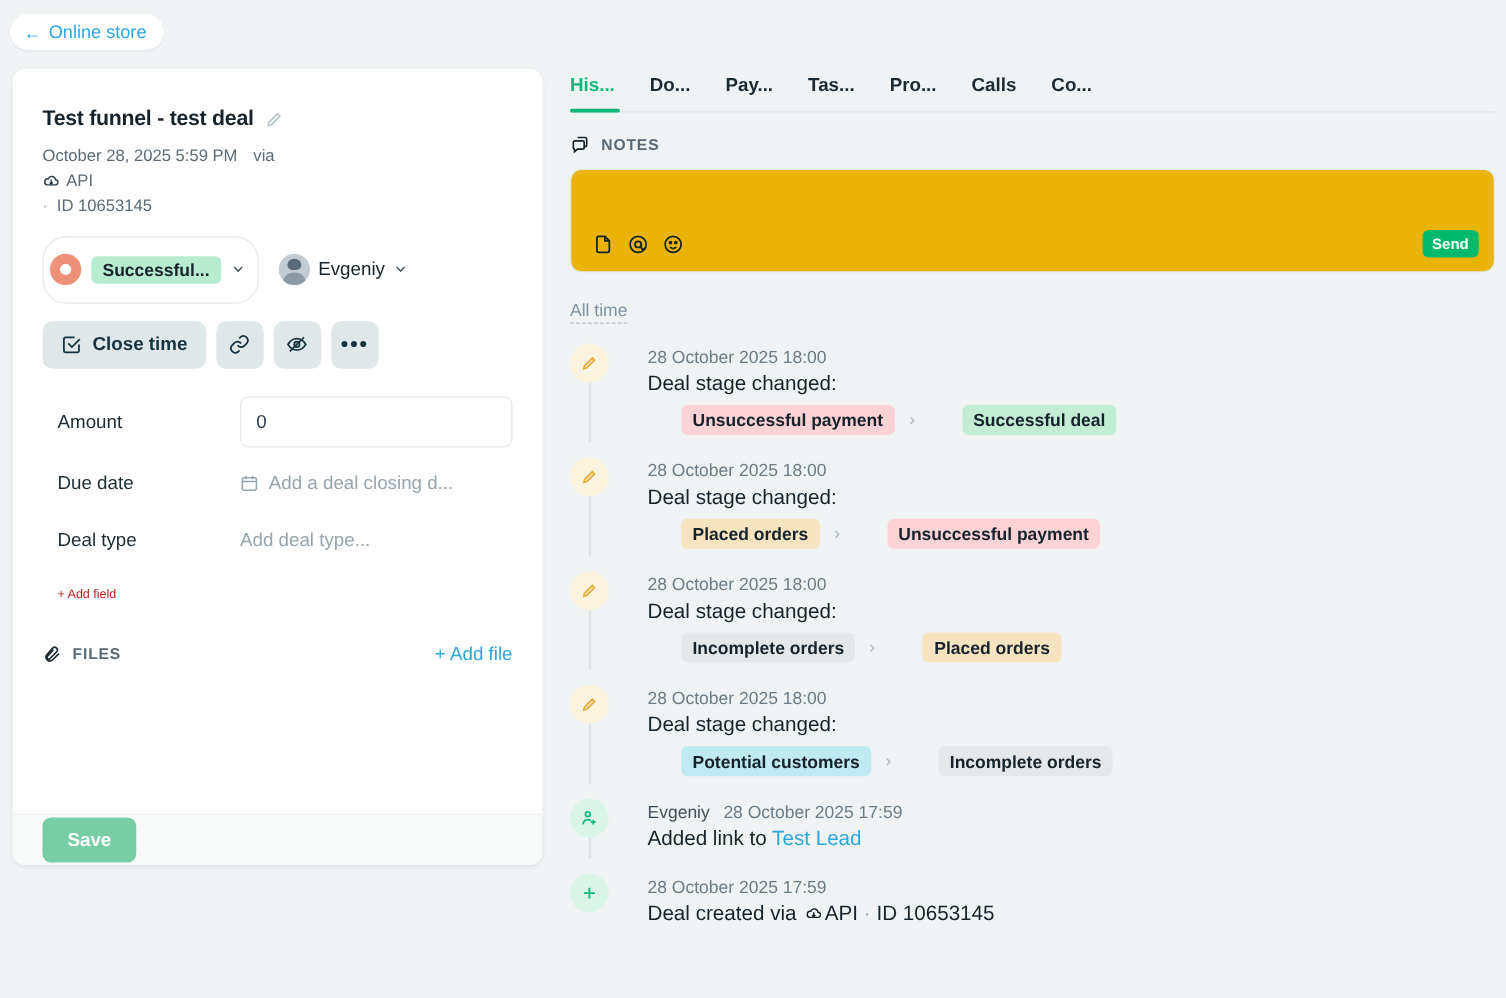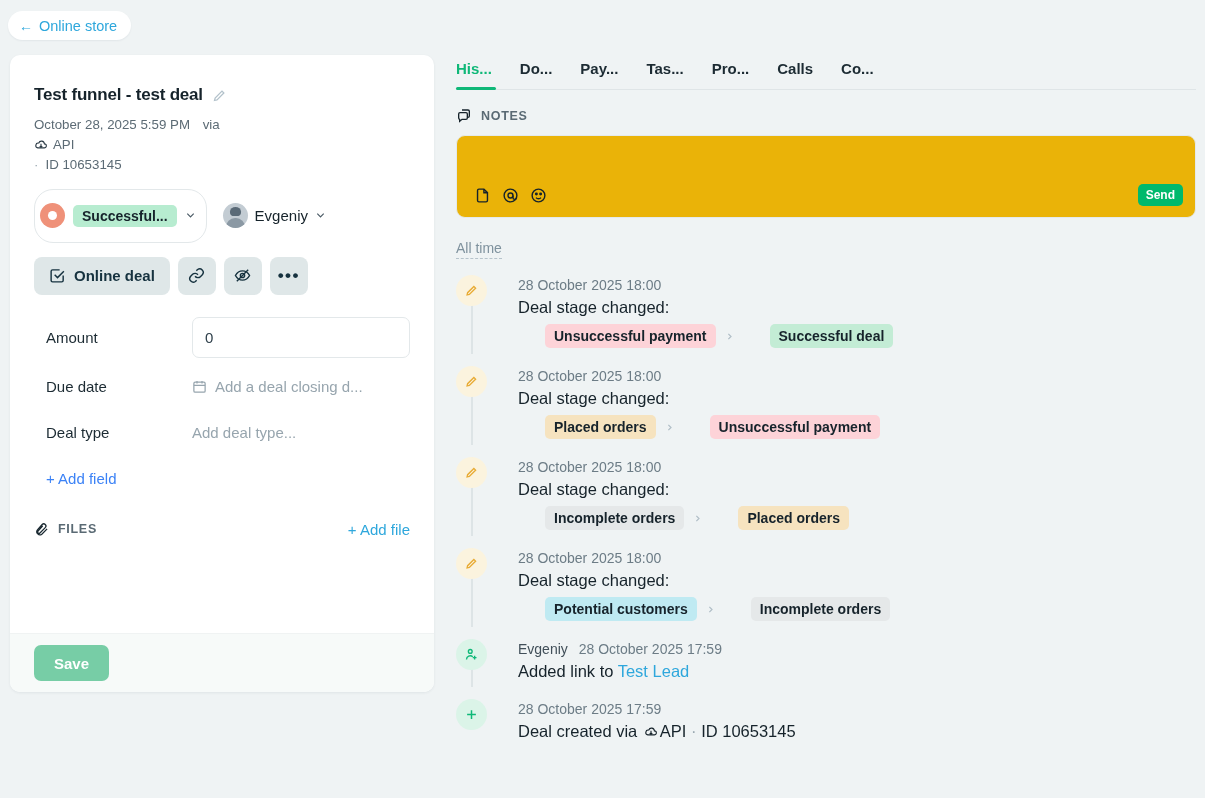--- a/index.html
+++ b/index.html
@@ -95,32 +95,32 @@
     flex: 1; border: none; outline: none; padding: 0 12px;
     font-size: 15px; color: #30414c; font-family: inherit; background: transparent;
   }
   .cur-btn {
     display: flex; align-items: center; gap: 5px; padding: 0 12px;
     background: #f7f9f9; border-left: 1px solid #e9eded;
     font-size: 15px; color: #2a3940; cursor: pointer;
   }
   .ph { font-size: 15px; color: #97a5ae; display: flex; align-items: center; gap: 8px;}
   .cal-ic { width: 15px; height: 15px; color: #97a5ae; flex:none;}
-  .add-field { margin-top: 20px; font-size: 15px; color: #3b82f6; cursor: pointer; }
+  .add-field { margin-top: 20px; font-size: 10px; color: #b91c1c; cursor: pointer; }
 
   .files-head {
     margin-top: 34px; display: flex; align-items: center; justify-content: space-between;
   }
   .files-left { display: flex; align-items: center; gap: 9px; }
   .clip-ic { width: 15px; height: 15px; color: #1c2b33; flex:none;}
   .files-lbl { font-size: 12.5px; font-weight: 700; color: #5a6a74; letter-spacing: .7px; }
   .add-file { font-size: 15px; color: #2ea7dc; cursor: pointer; }
 
   .lc-footer {
-    position: absolute; left: 0; right: 0; bottom: 0; height: 59px;
+    position: absolute; left: 0; right: 0; bottom: 0; height: 41px;
     background: #f7faf9; border-top: 1px solid #f0f3f3;
     display: flex; align-items: center; padding-left: 24px;
   }
   .save-btn {
     background: #77cda6; color: #fff; border: none; border-radius: 7px;
     height: 36px; padding: 0 20px; font-size: 15px; font-weight: 700;
     cursor: pointer; font-family: inherit;
   }
 
   
@@ -238,21 +238,21 @@
             </svg>
         </div>
       </div>
 
       <div class="actions">
         <button class="btn-soft btn-close">
           <svg viewBox="0 0 24 24" fill="none" stroke="currentColor" stroke-width="2">
             <path d="M20 12v7a2 2 0 0 1-2 2H5a2 2 0 0 1-2-2V6a2 2 0 0 1 2-2h10"></path>
             <path d="M8 11l4 4 9-9"></path>
           </svg>
-          <span>Online deal</span>
+          <span>Close time</span>
         </button>
         <button class="btn-soft btn-sq">
           <svg viewBox="0 0 24 24" fill="none" stroke="currentColor" stroke-width="2">
             <path d="M10 13a5 5 0 0 0 7.5.6l3-3a5 5 0 0 0-7-7l-1.7 1.7"></path>
             <path d="M14 11a5 5 0 0 0-7.5-.6l-3 3a5 5 0 0 0 7 7L12.2 18.7"></path>
           </svg>
         </button>
         <button class="btn-soft btn-sq">
           <svg viewBox="0 0 24 24" fill="none" stroke="currentColor" stroke-width="2">
             <path d="M2 12s3.6-6.5 10-6.5S22 12 22 12s-3.6 6.5-10 6.5S2 12 2 12z"></path>

